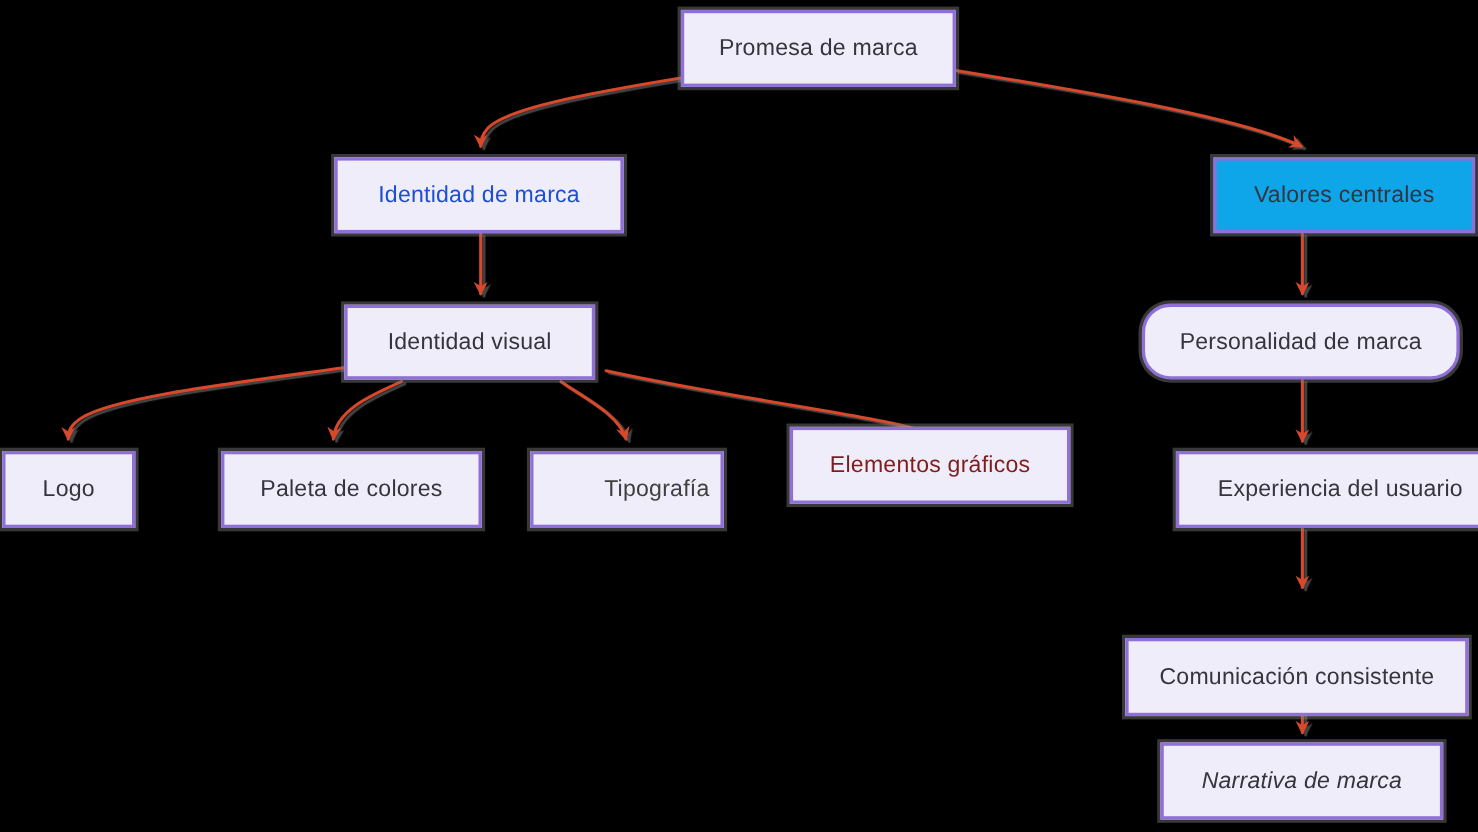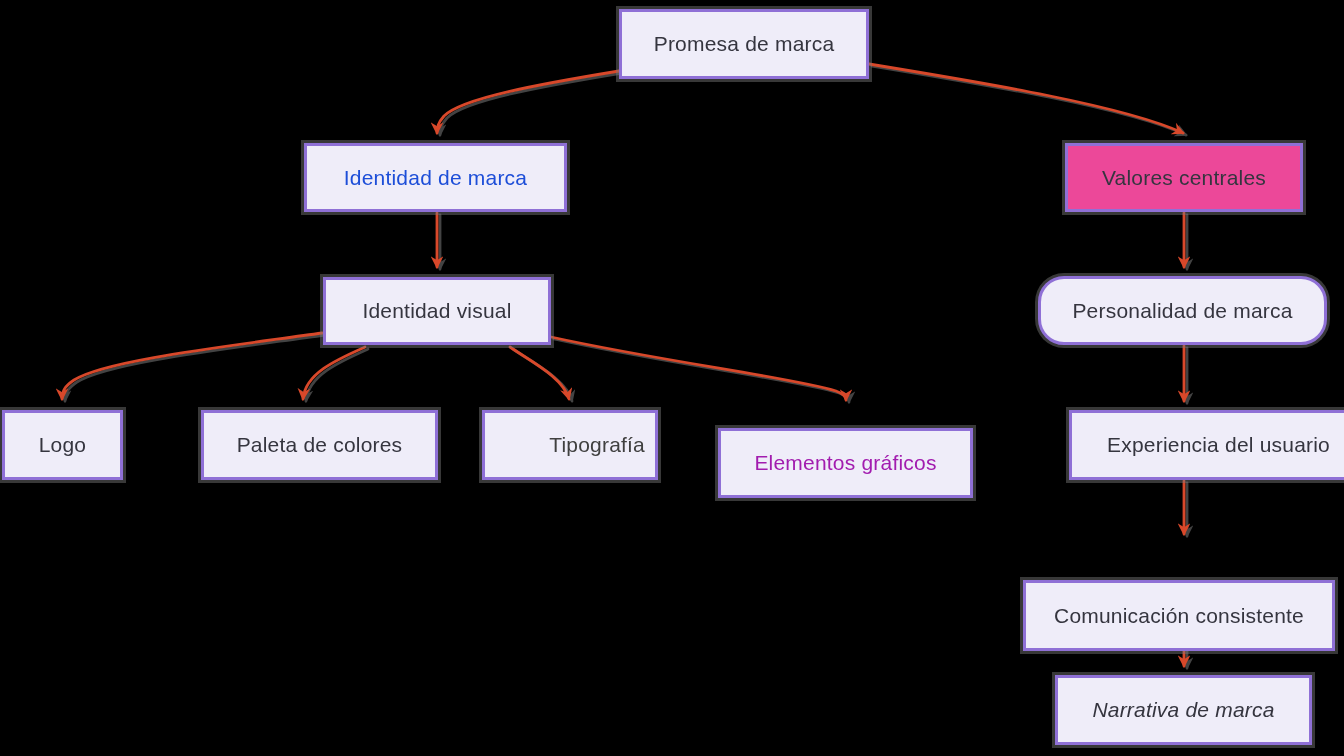--- a/index.html
+++ b/index.html
@@ -73,39 +73,39 @@
         <path d="M1184,614 L1184,666" class="edge" stroke="#D8482A" marker-end="url(#arrowhead)"></path>
       </g>
   </svg>
   <div id="nodes">
       <div class="node" style="left: 619px; top: 9px; width: 250px; height: 70px; background: rgb(239, 237, 249); border-color: rgb(143, 112, 214); color: rgb(53, 53, 63);">
         <span class="node-label">Promesa de marca</span>
       </div>
       <div class="node" style="left: 304px; top: 143px; width: 263px; height: 69px; background: rgb(239, 237, 249); border-color: rgb(143, 112, 214); color: #1d4ed8;">
         <span class="node-label">Identidad de marca</span>
       </div>
-      <div class="node" style="left: 1065px; top: 143px; width: 238px; height: 69px; background: #ec4899; border-color: rgb(143, 112, 214); color: rgb(53, 53, 63);">
+      <div class="node" style="left: 1103px; top: 143px; width: 238px; height: 69px; background: #0ea5e9; border-color: rgb(143, 112, 214); color: rgb(53, 53, 63);">
         <span class="node-label">Valores centrales</span>
       </div>
-      <div class="node" style="left: 323px; top: 277px; width: 228px; height: 68px; background: rgb(239, 237, 249); border-color: rgb(143, 112, 214); color: rgb(53, 53, 63);">
+      <div class="node" style="left: 313px; top: 277px; width: 228px; height: 68px; background: rgb(239, 237, 249); border-color: rgb(143, 112, 214); color: rgb(53, 53, 63);">
         <span class="node-label">Identidad visual</span>
       </div>
       <div class="node" style="left: 1038px; top: 276px; width: 289px; height: 69px; background: rgb(239, 237, 249); border-color: rgb(143, 112, 214); color: rgb(53, 53, 63); border-radius: 26px;">
         <span class="node-label">Personalidad de marca</span>
       </div>
       <div class="node" style="left: 2px; top: 410px; width: 121px; height: 70px; background: rgb(239, 237, 249); border-color: rgb(143, 112, 214); color: rgb(53, 53, 63);">
         <span class="node-label">Logo</span>
       </div>
       <div class="node" style="left: 186px; top: 410px; width: 237px; height: 70px; background: rgb(239, 237, 249); border-color: rgb(143, 112, 214); color: rgb(53, 53, 63); margin-left: 15px;">
         <span class="node-label">Paleta de colores</span>
       </div>
       <div class="node" style="left: 482px; top: 410px; width: 176px; height: 70px; background: rgb(239, 237, 249); border-color: rgb(143, 112, 214); color: #404040; justify-content: flex-end;">
         <span class="node-label">Tipografía</span>
       </div>
-      <div class="node" style="left: 718px; top: 428px; width: 255px; height: 70px; background: rgb(239, 237, 249); border-color: rgb(143, 112, 214); color: #a21caf;">
+      <div class="node" style="left: 718px; top: 388px; width: 255px; height: 70px; background: rgb(239, 237, 249); border-color: rgb(143, 112, 214); color: #7f1d1d;">
         <span class="node-label">Elementos gráficos</span>
       </div>
       <div class="node" style="left: 1033px; top: 410px; width: 299px; height: 70px; background: rgb(239, 237, 249); border-color: rgb(143, 112, 214); color: rgb(53, 53, 63); margin-left: 36px;">
         <span class="node-label">Experiencia del usuario</span>
       </div>
       <div class="node" style="left: 1023px; top: 542px; width: 312px; height: 71px; background: rgb(239, 237, 249); border-color: rgb(143, 112, 214); color: rgb(53, 53, 63); margin-top: 38px;">
         <span class="node-label">Comunicación consistente</span>
       </div>
       <div class="node" style="left: 1055px; top: 675px; width: 257px; height: 70px; background: rgb(239, 237, 249); border-color: rgb(143, 112, 214); color: rgb(53, 53, 63); font-style: italic;">
         <span class="node-label">Narrativa de marca</span>

